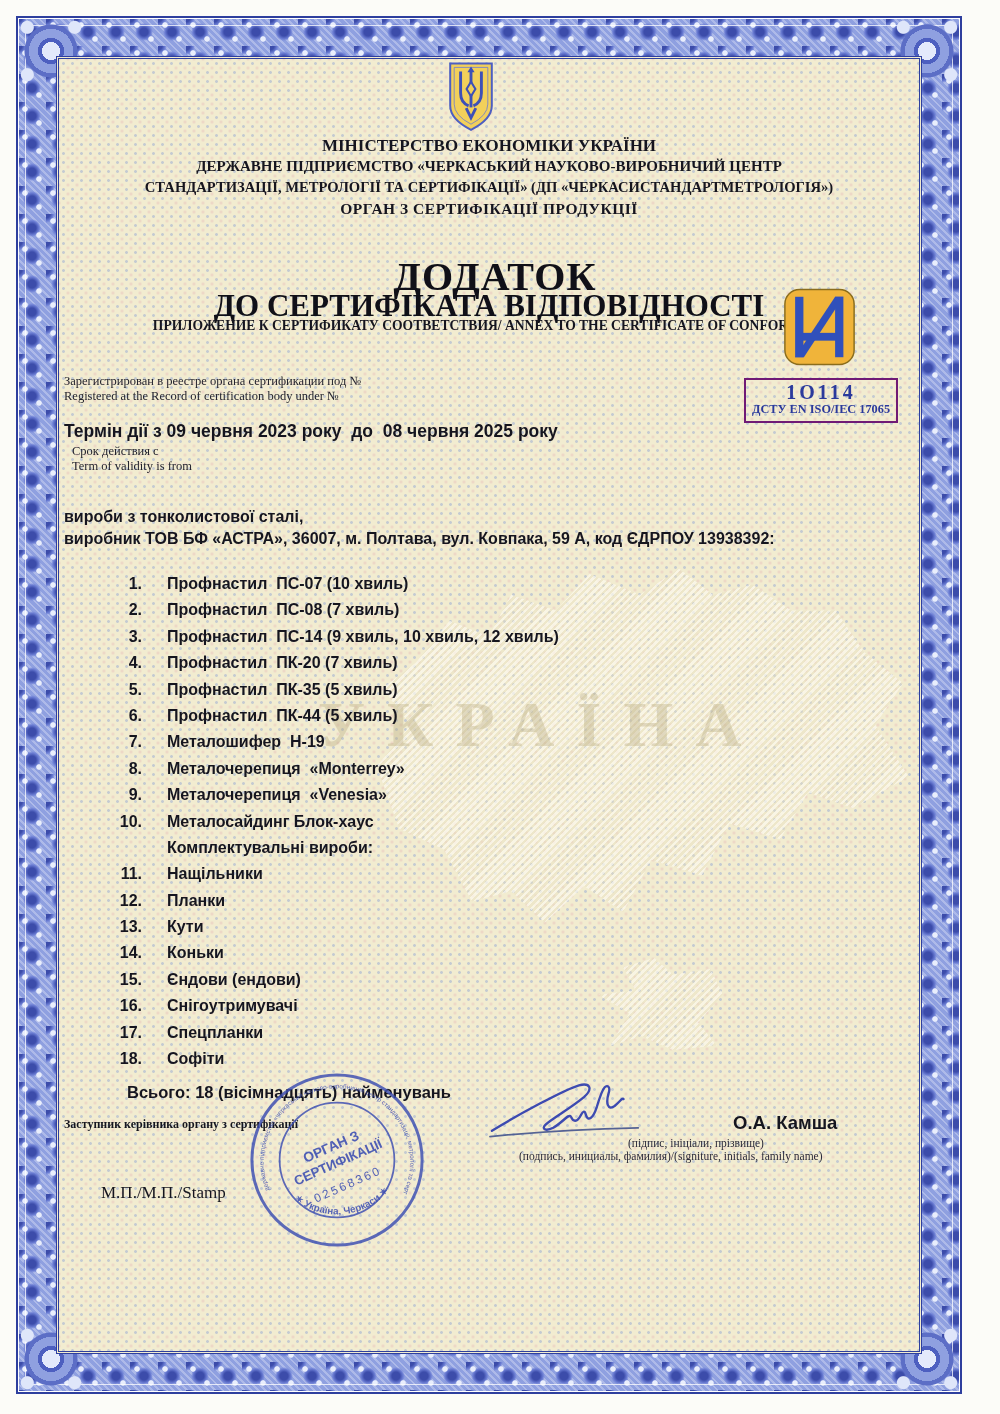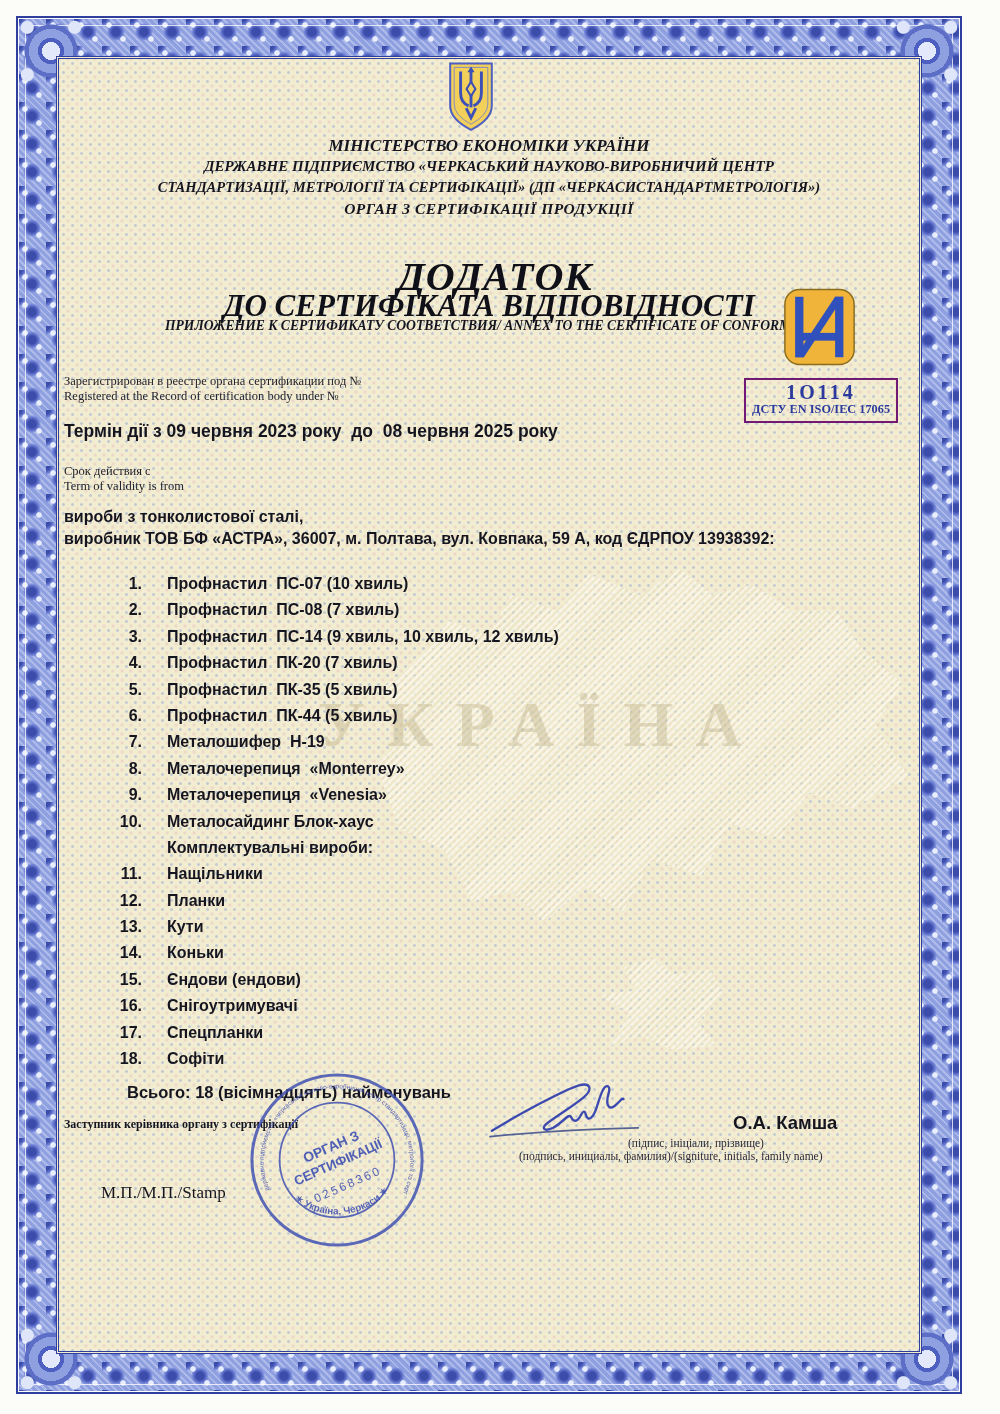--- a/index.html
+++ b/index.html
@@ -41,38 +41,38 @@
   .wm-map{position:absolute;left:360px;top:548px;width:560px;height:520px;z-index:1;opacity:.8;
     background:repeating-linear-gradient(135deg, rgba(251,248,236,.92) 0 2.5px, rgba(233,225,195,.55) 2.5px 5px);
     clip-path:polygon(10% 22%,16% 14%,23% 17%,27% 9%,35% 12%,41% 5%,50% 9%,57% 4%,63% 9%,70% 7%,77% 12%,85% 12%,90% 20%,97% 26%,92% 34%,98% 44%,88% 50%,80% 47%,75% 56%,66% 53%,61% 63%,52% 60%,47% 70%,40% 65%,33% 72%,27% 66%,20% 68%,15% 58%,7% 54%,3% 42%,9% 34%,4% 27%);}
   .wm-map2{position:absolute;left:598px;top:958px;width:125px;height:92px;z-index:1;opacity:.75;
     background:repeating-linear-gradient(135deg, rgba(251,248,236,.92) 0 2.5px, rgba(233,225,195,.5) 2.5px 5px);
     clip-path:polygon(20% 10%,45% 0%,60% 18%,90% 12%,100% 40%,80% 70%,95% 95%,60% 100%,35% 85%,10% 95%,25% 60%,0% 40%,30% 35%);}
   .wm-text{position:absolute;left:318px;top:688px;z-index:1;font-weight:bold;font-size:64px;
     letter-spacing:22px;color:rgba(183,171,129,.38);white-space:nowrap;}
 
   .abs{position:absolute;z-index:2;}
-  .ctr{left:56px;right:78px;text-align:center;font-style:italic;}
+  .ctr{left:56px;right:78px;text-align:center;}
   .sans{font-family:"Liberation Sans","DejaVu Sans",sans-serif;}
   .small{font-size:12.5px;line-height:14.5px;color:#23232e;}
 
   .hdr1{top:136px;font-size:17px;font-weight:bold;}
   .hdr2{top:158px;font-size:15px;font-weight:bold;}
   .hdr3{top:179px;font-size:14.6px;font-weight:bold;}
   .hdr4{top:200px;font-size:15.5px;font-weight:bold;letter-spacing:.5px;}
 
   .ttl1{top:253px;font-size:40px;font-weight:bold;letter-spacing:1px;color:#101018;padding-left:12px;}
   .ttl2{top:288px;font-size:31px;font-weight:bold;color:#101018;}
   .ttl3{top:318px;font-size:13.6px;font-weight:bold;}
 
   .regline{left:64px;top:350px;font-size:17.5px;font-weight:bold;}
   .regline .num{font-family:"Liberation Sans","DejaVu Sans",sans-serif;font-size:16.5px;}
   .regsub{left:64px;top:374px;}
   .valline{left:64px;top:421px;font-size:17.5px;font-weight:bold;}
-  .valsub{left:64px;top:444px;margin-top:20px;}
+  .valsub{left:72px;top:444px;}
 
   .mark{left:783px;top:288px;width:73px;height:78px;}
   .regbox{left:744px;top:378px;width:150px;height:41px;border:2px solid #701a75;
     text-align:center;color:#2b3a9c;}
   .regbox .code{display:block;margin-top:2px;font-size:20px;font-weight:bold;letter-spacing:3px;line-height:20px;}
   .regbox .std{display:block;font-size:12.3px;font-weight:bold;line-height:14px;}
 
   .intro{left:64px;font-size:16px;font-weight:bold;}
   .list{left:100px;top:571px;width:720px;}
   .list-row{position:relative;height:26.4px;font-size:16px;font-weight:bold;}

